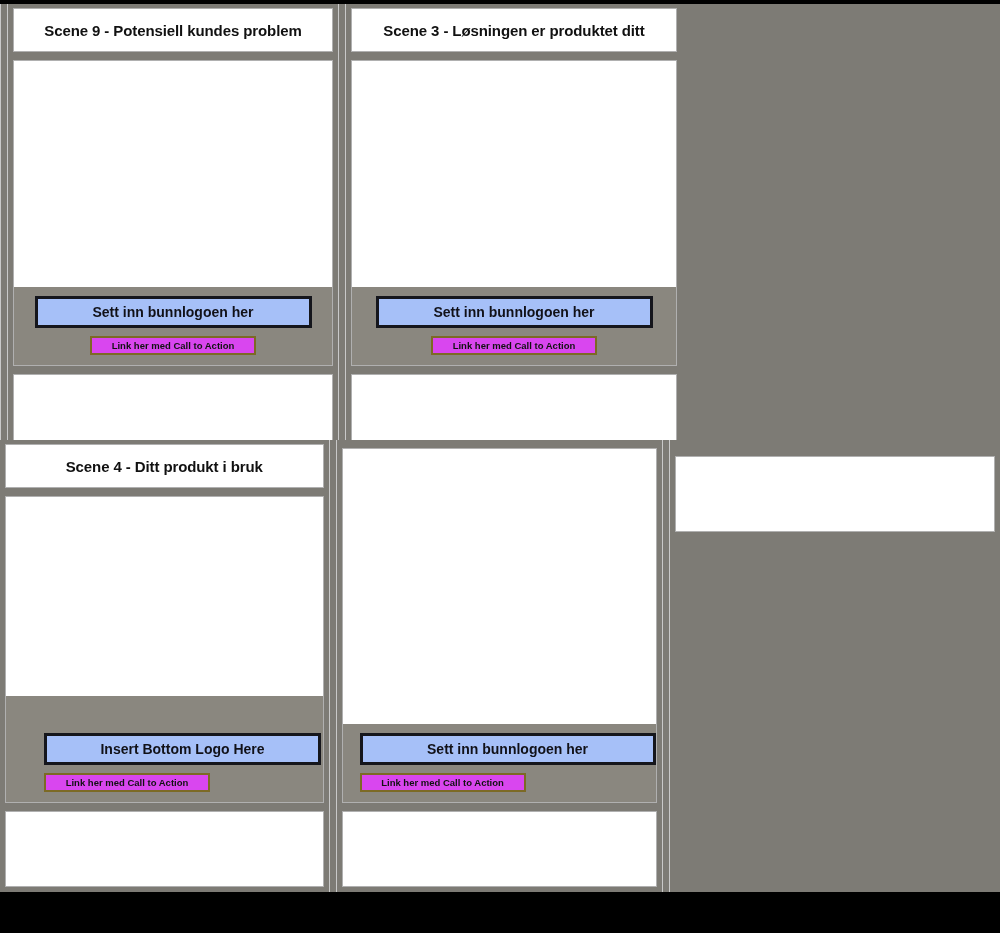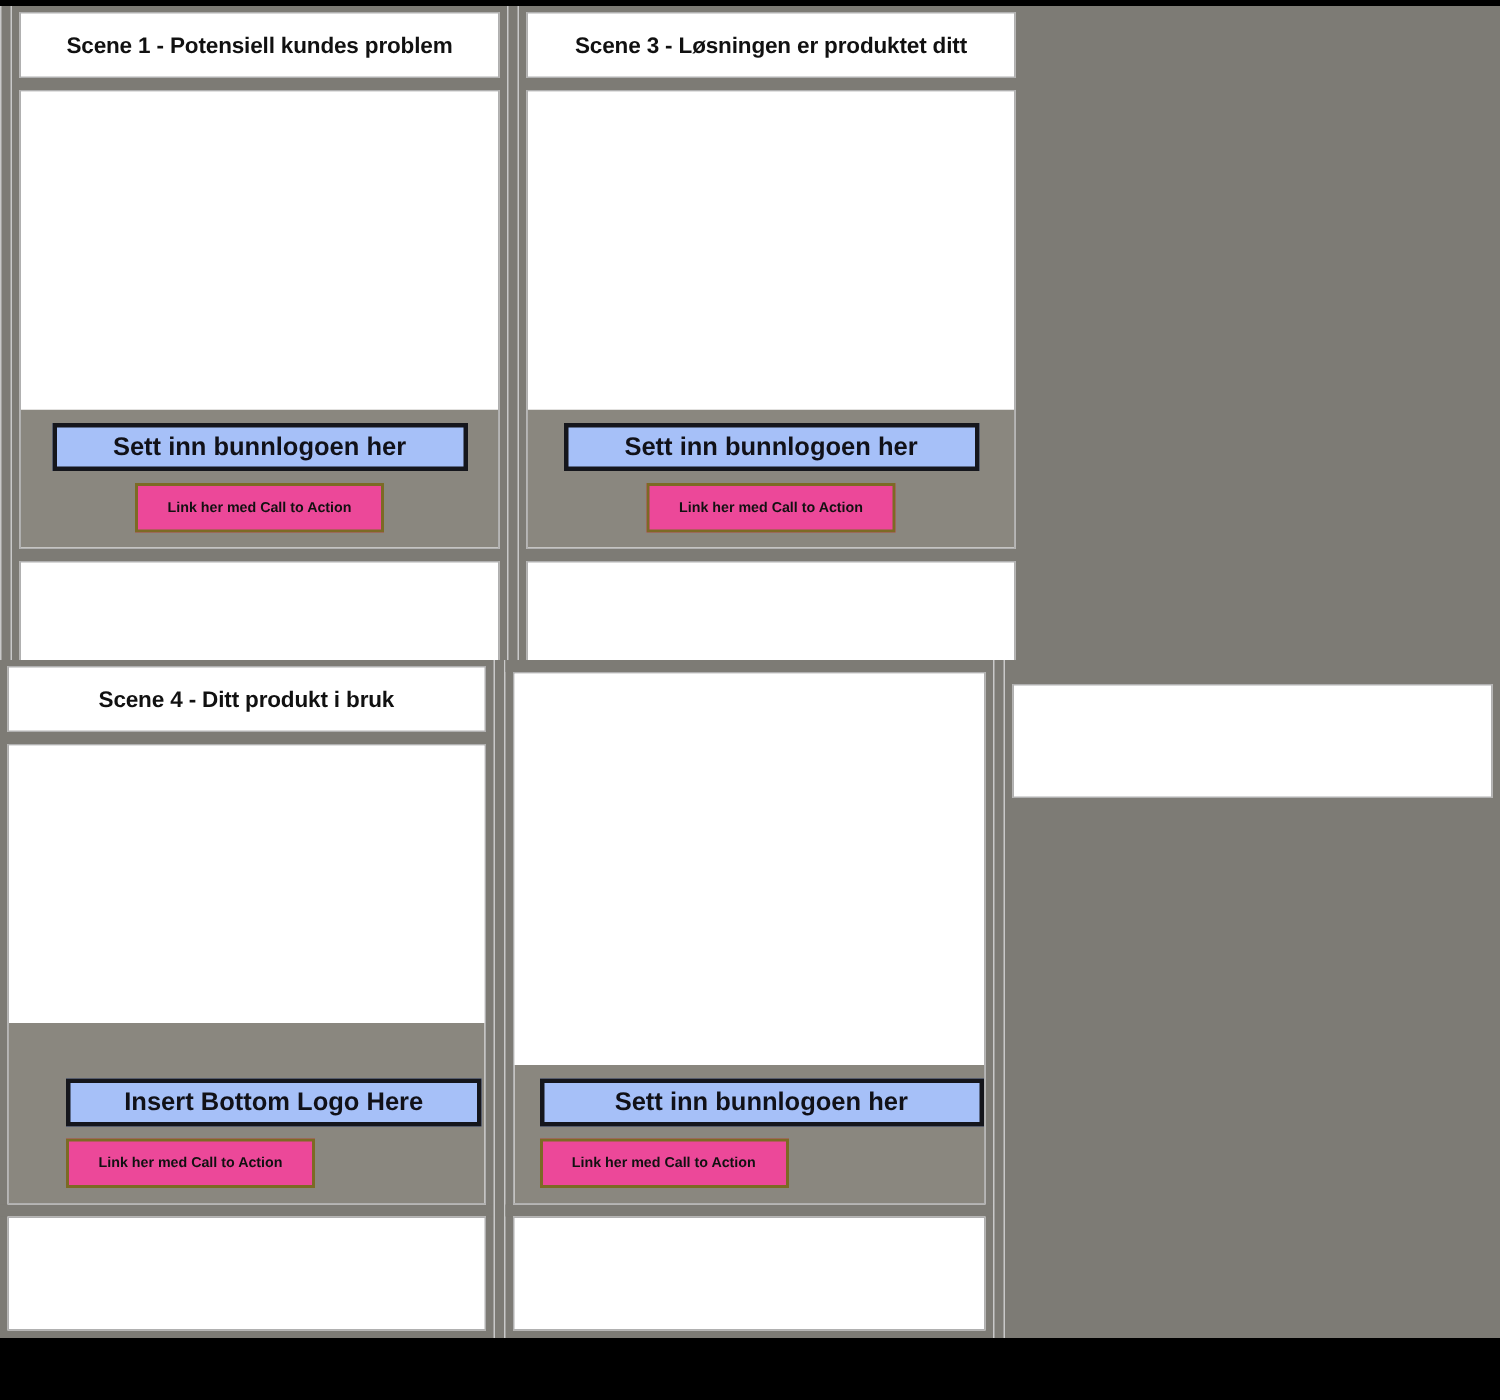--- a/index.html
+++ b/index.html
@@ -148,29 +148,29 @@
   .bottom-logo-bar {
     background: #a6c0f8;
     border: 3px solid #15161c;
     height: 32px;
     display: flex;
     align-items: center;
     justify-content: center;
     box-sizing: border-box;
   }
   .bottom-logo-text {
-    font-size: 17px;
+    font-size: 14px;
     font-weight: bold;
     color: #111118;
     text-align: center;
   }
   .cta-button {
-    background: #ec4899;
+    background: #d946ef;
     border: 2px solid #7c6a25;
-    height: 33px;
+    height: 19px;
     margin-top: 8px;
     display: flex;
     align-items: center;
     justify-content: center;
     box-sizing: border-box;
   }
   .cta-text {
     font-size: 9.5px;
     font-weight: bold;
     color: #111111;
@@ -208,21 +208,21 @@
 
 <div class="storyboard">
 
   <div class="row row-1">
 
 
     <div class="gutter"></div>
 
     <div class="scene scene-col-2">
       <div class="title-bar">
-        <span class="title-text">Scene 1 - Potensiell kundes problem</span>
+        <span class="title-text">Scene 9 - Potensiell kundes problem</span>
       </div>
       <div class="band"></div>
       <div class="stage">
         <div class="stage-white"></div>
         <div class="bottom-strip">
           <div class="bottom-logo-bar bl-s2">
             <span class="bottom-logo-text">Sett inn bunnlogoen her</span>
           </div>
           <div class="cta-button cta-s2">
             <span class="cta-text">Link her med Call to Action</span>

